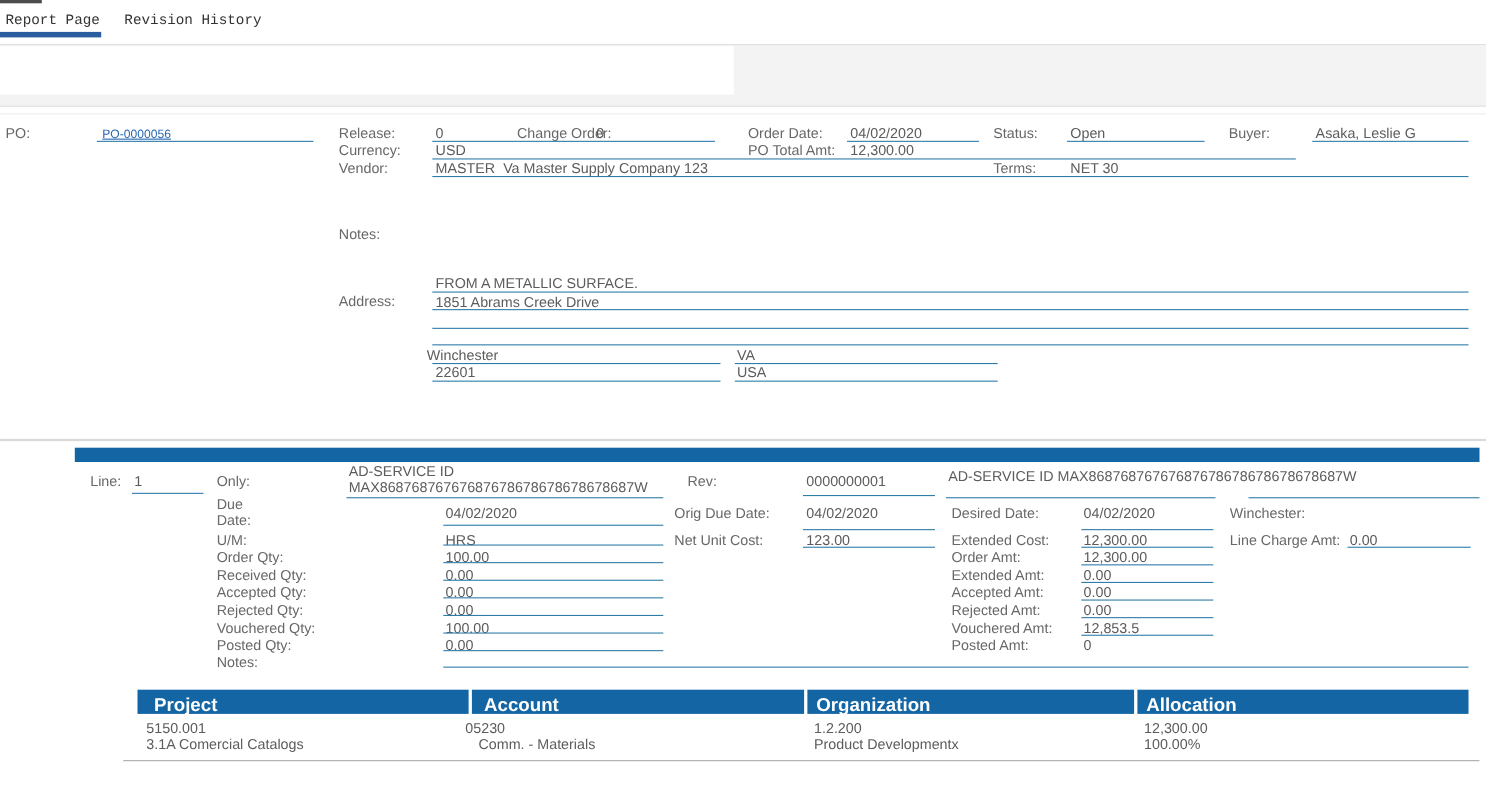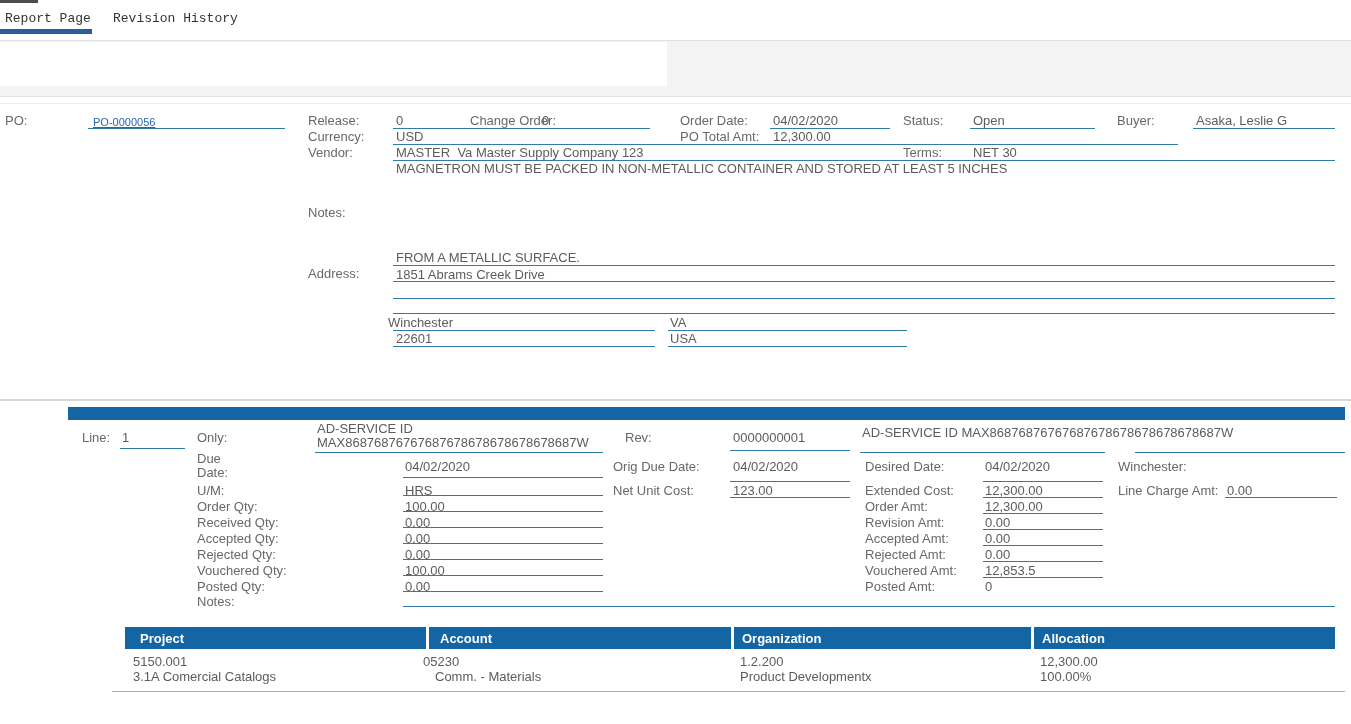--- a/index.html
+++ b/index.html
@@ -11,21 +11,21 @@
   .ul{position:absolute;height:1px;background:#2e7ca8;}
   .tab{position:absolute;font-size:13px;color:#333;white-space:pre;cursor:pointer;font-family:Liberation Mono, monospace;}
   #title-band{position:absolute;left:0;top:40px;width:1351px;height:55px;background:#f3f3f3;
               border-top:1px solid #e0e0e0;border-bottom:1px solid #e2e2e2;}
   #title-white{position:absolute;left:0;top:42px;width:667px;height:44px;background:#fff;}
   #page-title{position:absolute;left:4px;top:46px;font-size:29px;color:#1b75bb;white-space:pre;}
   .hairline{position:absolute;left:0;width:1351px;height:1px;background:#ededed;}
   #section-sep{position:absolute;left:0;top:399px;width:1351px;height:2px;background:#d9d9d9;}
   #line-blue-bar{position:absolute;left:68px;top:407px;width:1277px;height:13px;background:#1365a4;}
   .thbar{position:absolute;top:627px;height:22px;background:#1365a4;}
-  .th{position:absolute;top:631px;font-size:13px;font-weight:bold;color:#fff;white-space:pre;}
+  .th{position:absolute;top:631px;font-size:17px;font-weight:bold;color:#fff;white-space:pre;}
   #tab-underline{position:absolute;left:0;top:29px;width:92px;height:5px;background:#2a5da0;}
   #top-fragment{position:absolute;left:0;top:0;width:38px;height:3px;background:#4d4d4d;}
   #table-bottom{position:absolute;left:112px;top:691px;width:1233px;height:1px;background:#ababab;}
   a.polink{position:absolute;font-size:11px;color:#2867b2;text-decoration:underline;white-space:pre;cursor:pointer;}
 </style>
 </head>
 <body>
 
 <div id="page">
 
@@ -61,21 +61,20 @@
   <div class="t" style="left:680px;top:129px">PO Total Amt:</div>
   <div class="t val" style="left:773px;top:129px">12,300.00</div>
   <div class="ul" style="left:393px;top:144px;width:785px"></div>
 
   <div class="t" style="left:308px;top:145px">Vendor:</div>
   <div class="t val" style="left:396px;top:145px">MASTER  Va Master Supply Company 123</div>
   <div class="t" style="left:903px;top:145px">Terms:</div>
   <div class="t val" style="left:973px;top:145px">NET 30</div>
   <div class="ul" style="left:393px;top:160px;width:942px"></div>
 
-  <div class="t val" style="left:396px;top:161px">MAGNETRON MUST BE PACKED IN NON-METALLIC CONTAINER AND STORED AT LEAST 5 INCHES</div>
   <div class="t" style="left:308px;top:205px">Notes:</div>
   <div class="t val" style="left:396px;top:250px">FROM A METALLIC SURFACE.</div>
   <div class="ul" style="left:393px;top:265px;width:942px"></div>
   <div class="t" style="left:308px;top:266px">Address:</div>
   <div class="t val" style="left:396px;top:267px">1851 Abrams Creek Drive</div>
   <div class="ul" style="left:393px;top:281px;width:942px"></div>
   <div class="ul" style="left:393px;top:298px;width:942px"></div>
   <div class="ul" style="left:393px;top:313px;width:942px"></div>
   <div class="t val" style="left:388px;top:315px">Winchester</div>
   <div class="ul" style="left:393px;top:330px;width:262px"></div>
@@ -146,21 +145,21 @@
   <div class="ul" style="left:403px;top:575px;width:200px"></div>
   <div class="t" style="left:197px;top:579px">Posted Qty:</div>
   <div class="t val" style="left:405px;top:579px">0.00</div>
   <div class="ul" style="left:403px;top:591px;width:200px"></div>
   <div class="t" style="left:197px;top:594px">Notes:</div>
   <div class="ul" style="left:403px;top:606px;width:932px"></div>
 
   <div class="t" style="left:865px;top:499px">Order Amt:</div>
   <div class="t val" style="left:985px;top:499px">12,300.00</div>
   <div class="ul" style="left:983px;top:513px;width:120px"></div>
-  <div class="t" style="left:865px;top:515px">Revision Amt:</div>
+  <div class="t" style="left:865px;top:515px">Extended Amt:</div>
   <div class="t val" style="left:985px;top:515px">0.00</div>
   <div class="ul" style="left:983px;top:529px;width:120px"></div>
   <div class="t" style="left:865px;top:531px">Accepted Amt:</div>
   <div class="t val" style="left:985px;top:531px">0.00</div>
   <div class="ul" style="left:983px;top:545px;width:120px"></div>
   <div class="t" style="left:865px;top:547px">Rejected Amt:</div>
   <div class="t val" style="left:985px;top:547px">0.00</div>
   <div class="ul" style="left:983px;top:561px;width:120px"></div>
   <div class="t" style="left:865px;top:563px">Vouchered Amt:</div>
   <div class="t val" style="left:985px;top:563px">12,853.5</div>

